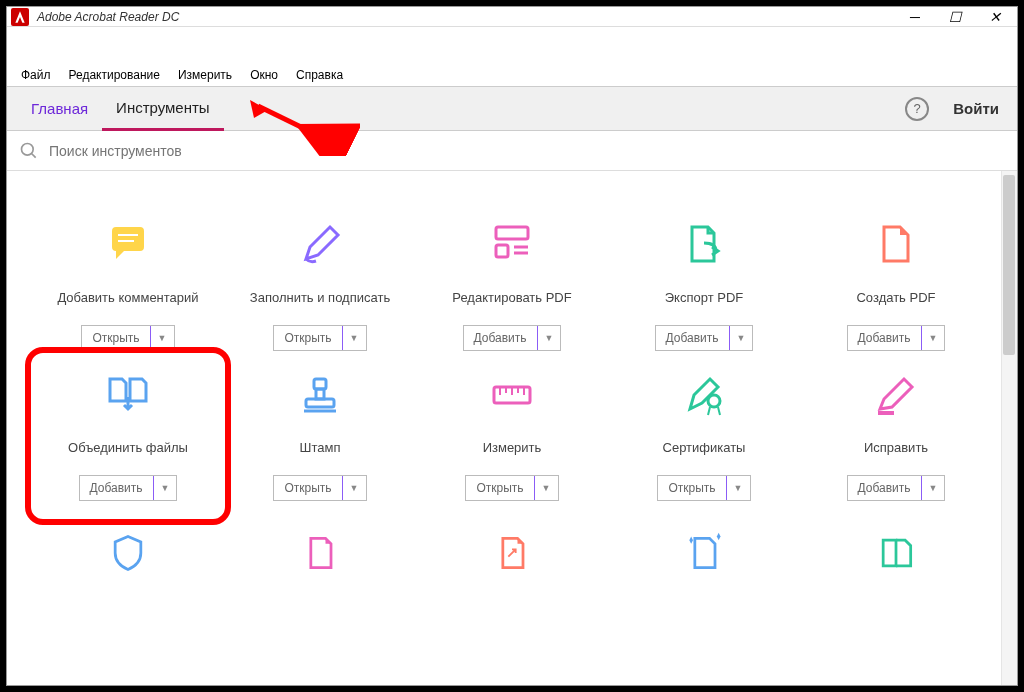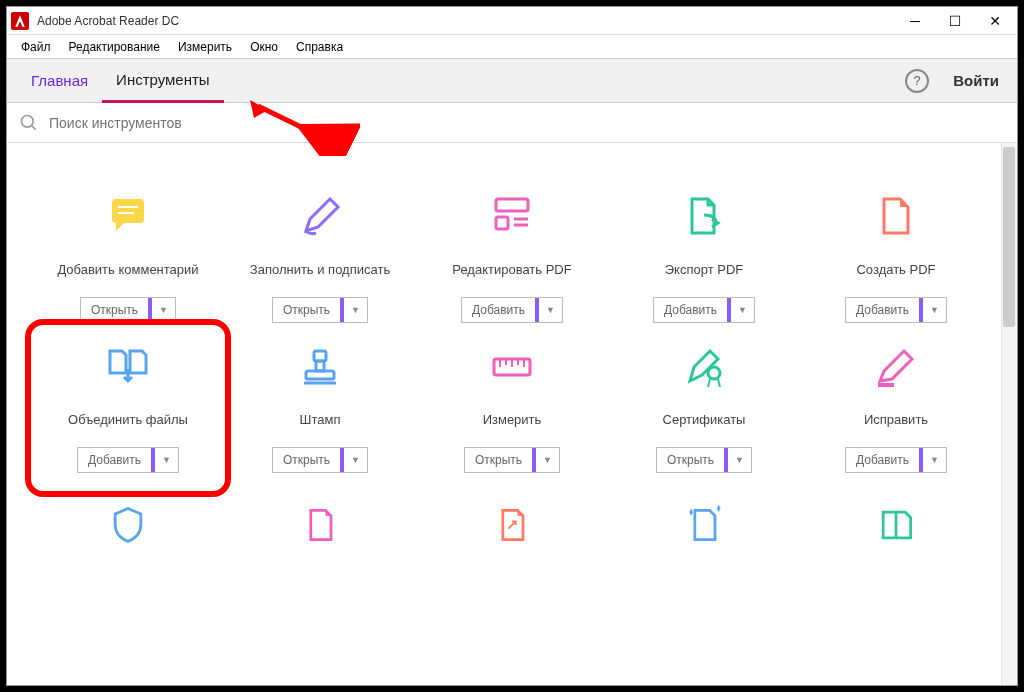--- a/index.html
+++ b/index.html
@@ -1,42 +1,42 @@
 <!DOCTYPE html>
 <html><head>
 <meta charset="utf-8">
 <style>
 * { box-sizing: border-box; margin: 0; padding: 0; }
 body { font-family: "Segoe UI", Arial, sans-serif; background: #000; display: flex; justify-content: center; align-items: flex-start; }
 .outer { width: 1024px; height: 692px; background: #000; padding: 6px; position: relative; }
 .window { width: 100%; height: 100%; background: #fff; border: 1px solid #999; display: flex; flex-direction: column; }
-.titlebar { height: 28px; display: flex; align-items: center; padding: 0 4px; border-bottom: 1px solid #ddd; }
+.titlebar { height: 20px; display: flex; align-items: center; padding: 0 4px; border-bottom: 1px solid #ddd; font-style: italic; }
 .app-icon { width: 18px; height: 18px; background: #c00; border-radius: 2px; display: flex; align-items: center; justify-content: center; margin-right: 8px; }
 .app-icon svg { width: 14px; height: 14px; }
 .title { font-size: 12px; color: #333; flex: 1; }
 .winbtns { display: flex; gap: 4px; }
 .winbtn { width: 36px; height: 28px; display: flex; align-items: center; justify-content: center; font-size: 14px; cursor: pointer; }
-.menubar { height: 24px; display: flex; align-items: center; padding: 0 6px; gap: 2px; border-bottom: 1px solid #ccc; font-size: 12px; }
+.menubar { height: 24px; display: flex; align-items: center; padding: 0 6px; gap: 2px; border-bottom: 1px solid #ccc; font-size: 12px; margin-top: 36px; }
 .menuitem { padding: 2px 8px; cursor: pointer; }
 .tabbar { height: 44px; background: #f0f0f0; display: flex; align-items: center; padding: 0 10px; border-bottom: 1px solid #ccc; }
 .tab { padding: 0 14px; height: 44px; display: flex; align-items: center; font-size: 15px; color: #6d28d9; cursor: pointer; }
 .tab.active { color: #222; border-bottom: 3px solid #be185d; font-weight: 400; }
 .tabspacer { flex: 1; }
 .helpbtn { width: 24px; height: 24px; border: 2px solid #888; border-radius: 50%; display: flex; align-items: center; justify-content: center; font-size: 13px; color: #666; margin-right: 16px; cursor: pointer; }
 .loginbtn { font-size: 15px; font-weight: 600; color: #333; padding: 0 8px; cursor: pointer; }
 .searchbar { height: 40px; display: flex; align-items: center; padding: 4px 12px; border-bottom: 1px solid #ddd; }
 .searchicon { width: 20px; height: 20px; margin-right: 10px; color: #999; }
 .searchinput { border: none; outline: none; font-size: 14px; color: #999; flex: 1; }
 .content { flex: 1; overflow-y: auto; position: relative; background: #fff; }
 .grid { display: grid; grid-template-columns: repeat(5, 1fr); gap: 20px 10px; padding: 50px 30px 0 30px; }
 .tool { display: flex; flex-direction: column; align-items: center; text-align: center; }
 .toolicon { width: 48px; height: 48px; margin-bottom: 12px; display: flex; align-items: center; justify-content: center; }
 .toolname { font-size: 13px; color: #444; min-height: 34px; display: flex; align-items: center; margin-bottom: 10px; line-height: 1.3; }
 .toolbtn { display: inline-flex; align-items: center; border: 1px solid #bbb; background: #fff; height: 26px; font-size: 12px; color: #666; cursor: pointer; }
-.toolbtn-label { padding: 0 10px; border-right: 4px solid #8b5cf6; height: 100%; display: flex; align-items: center; }
+.toolbtn-label { padding: 0 10px; border-right: 1px solid #8b5cf6; height: 100%; display: flex; align-items: center; }
 .toolbtn-arrow { padding: 0 7px; font-size: 9px; color: #888; }
 .highlight { border: 6px solid #ff0000; border-radius: 18px; padding: 18px 12px 18px 12px; margin: -24px -12px; }
 .row3 { display: grid; grid-template-columns: repeat(5, 1fr); gap: 20px 10px; padding: 30px 30px 0 30px; }
 .peek { display: flex; align-items: flex-start; justify-content: center; height: 40px; overflow: hidden; }
 .scrollbar { position: absolute; right: 0; top: 0; bottom: 0; width: 16px; background: #f4f4f4; border-left: 1px solid #e5e5e5; }
 .scrollthumb { position: absolute; right: 2px; top: 4px; width: 12px; height: 180px; background: #ccc; border-radius: 2px; }
 .scrollarr { position: absolute; width: 16px; height: 16px; display: flex; align-items: center; justify-content: center; font-size: 9px; color: #666; cursor: pointer; }
 .scrollarr.up { top: 0; }
 .arrow-anno { position: absolute; top: 96px; left: 240px; pointer-events: none; }
 </style>

